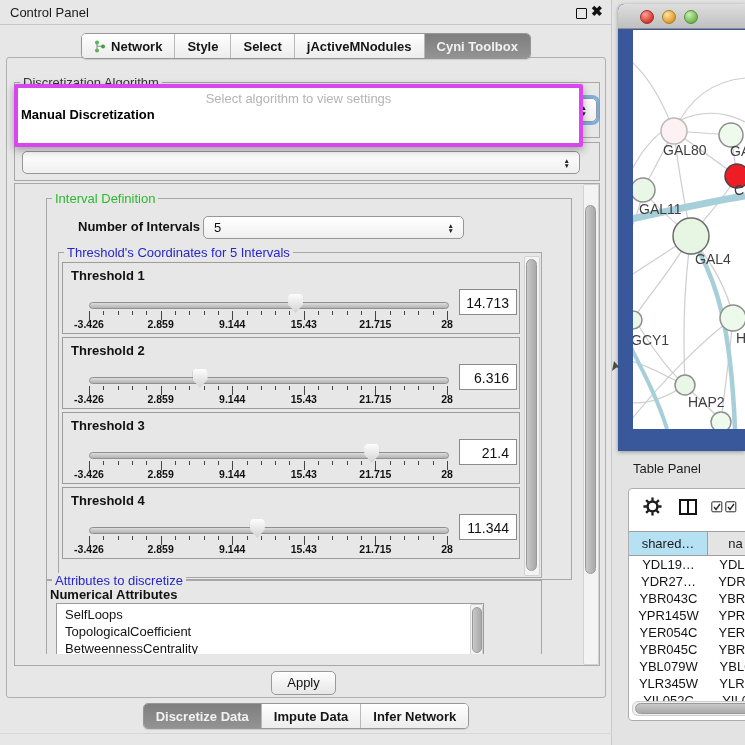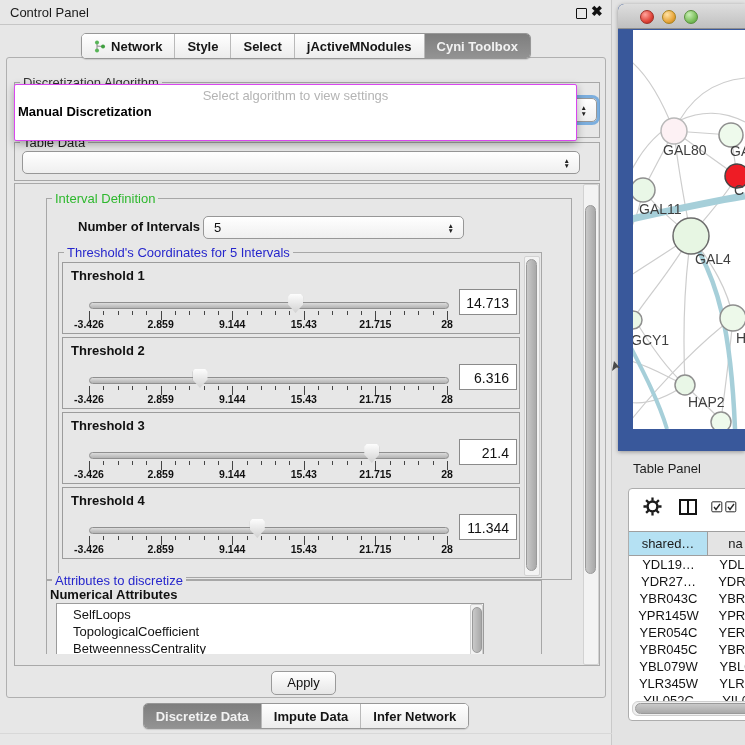--- a/index.html
+++ b/index.html
@@ -23,21 +23,21 @@
   .seg-tab.sel{background:linear-gradient(#7e7e7e,#939393);color:#f2f2f2;}
   
   .group{border:1px solid #a7a7a7;background:transparent;}
   .gtitle{font-size:13px;background:#e7e7e7;padding:0 3px;white-space:nowrap;z-index:2;}
   .combo{background:linear-gradient(#ffffff,#efefef);border:1px solid #979797;border-radius:5px;
          font-size:13px;color:#111;display:flex;align-items:center;padding:0 26px 0 10px;box-sizing:border-box;}
   .stepper{position:absolute;right:9px;top:50%;transform:translateY(-50%);display:flex;flex-direction:column;
            align-items:center;font-size:6.5px;line-height:5.5px;color:#222;}
   .focusring{box-shadow:0 0 0 3px rgba(96,160,220,.8);}
   
-  .popup{left:14px;top:84px;width:561px;height:55px;background:#fff;border:1px solid #d946ef;border-radius:2px;
+  .popup{left:14px;top:84px;width:561px;height:55px;background:#fff;border:4px solid #d946ef;border-radius:2px;
          box-shadow:0 3px 9px rgba(0,0,0,.32);z-index:30;}
   .popup .p1{position:absolute;left:0;top:3px;width:100%;text-align:center;font-size:13px;color:#b4b4b4;}
   .popup .p2{position:absolute;left:3px;top:19px;font-size:13px;font-weight:bold;color:#000;}
   .popup .p3{position:absolute;left:3px;top:35px;font-size:13px;color:#000;}
   
   .scrollpane{left:14px;top:183px;width:584px;height:481px;border:1px solid #a9a9a9;background:#e7e7e7;}
   .sb-track{background:#f3f3f3;border:1px solid #d2d2d2;border-radius:2px;}
   .sb-thumb{background:linear-gradient(90deg,#c9c9c9,#a9a9a9);border:1px solid #9a9a9a;border-radius:6px;}
   .sb-thumb-h{background:linear-gradient(#c9c9c9,#a9a9a9);border:1px solid #9a9a9a;border-radius:6px;}
   
@@ -52,21 +52,21 @@
   .ticks i{position:absolute;top:0;width:1px;background:#454545;}
   .ticks i.mi{height:4px;}
   .ticks i.ma{height:9px;}
   .slabels{position:absolute;left:26px;top:55px;width:358px;height:13px;}
   .slabels b{position:absolute;top:0;transform:translateX(-50%);font-size:10.5px;font-weight:700;color:#111;white-space:nowrap;}
   .tval{position:absolute;left:396px;top:26px;width:58px;height:26px;background:#fff;border:1px solid #8a8a8a;
         font-size:14px;color:#111;text-align:right;line-height:26px;padding-right:7px;box-sizing:border-box;}
   
   .attr-clip{left:14px;top:548px;width:628px;height:106px;overflow:hidden;}
   .attr-list{position:absolute;left:42px;top:55px;width:428px;height:70px;background:#fff;border:1px solid #9b9b9b;box-sizing:border-box;}
-  .attr-item{font-size:13px;color:#131313;line-height:17px;padding-left:16px;white-space:nowrap;}
+  .attr-item{font-size:13px;color:#131313;line-height:17px;padding-left:8px;white-space:nowrap;}
   
   .apply{left:271px;top:671px;width:63px;height:22px;background:linear-gradient(#ffffff,#e6e6e6);
          border:1px solid #9a9a9a;border-radius:5px;font-size:13px;color:#111;text-align:center;line-height:21px;}
   .faintline{left:0;top:733px;width:612px;height:1px;background:#d8d8d8;}
   
   .right-bg{left:612px;top:0;width:133px;height:745px;background:#e3e3e3;}
   .netwin{left:618px;top:4px;width:127px;height:447px;background:#39589b;border-radius:6px 0 0 0;overflow:hidden;
           box-shadow:0 1px 4px rgba(0,0,0,.35);}
   .net-titlebar{position:absolute;left:0;top:0;width:127px;height:24px;background:linear-gradient(#dedede,#c0c0c0);
                 border-bottom:1px solid #8e8e8e;border-radius:6px 0 0 0;}

